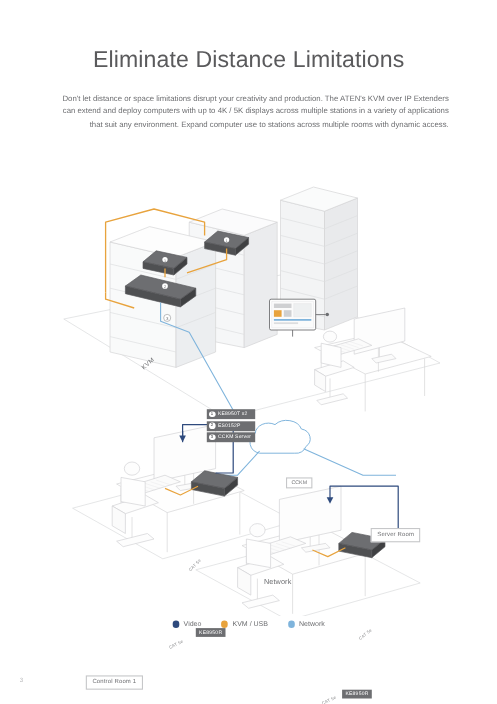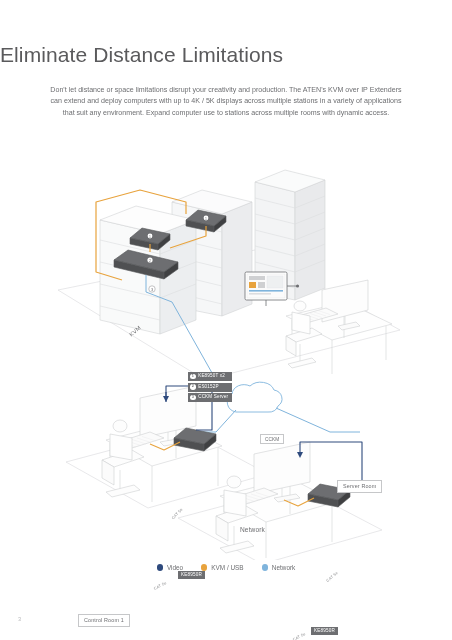--- a/index.html
+++ b/index.html
@@ -15,36 +15,37 @@
     overflow: hidden;
     position: relative;
   }
 
   
   .page-title {
     position: absolute;
     top: 43px;
     left: 0;
     width: 452px;
+    text-align: center;
     font-size: 21px;
     font-weight: 300;
     color: #5a5a5c;
     letter-spacing: 0.1px;
     font-family: "Liberation Sans", sans-serif;
   }
 
   .intro {
     position: absolute;
     top: 85px;
     left: 44px;
     width: 364px;
     font-size: 7.1px;
     line-height: 11.4px;
     color: #6d6e71;
-    text-align: center;
+    text-align: right;
   }
 
   
   .diagram {
     position: absolute;
     top: 140px;
     left: 0;
     width: 452px;
     height: 420px;
   }

